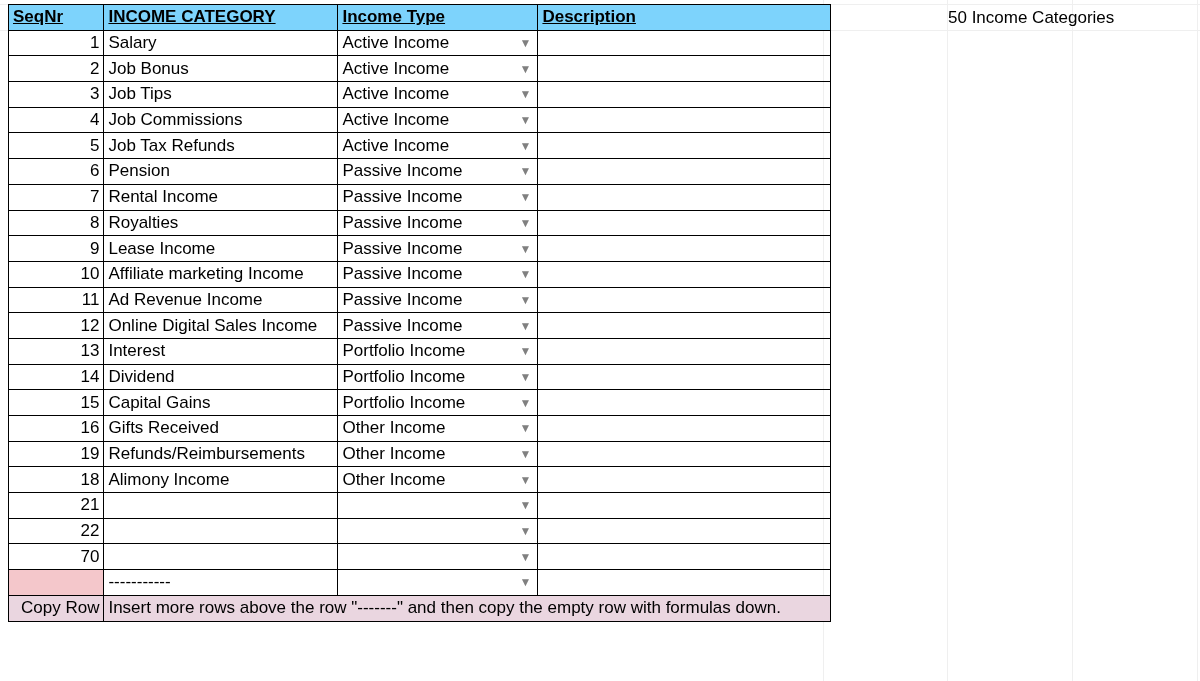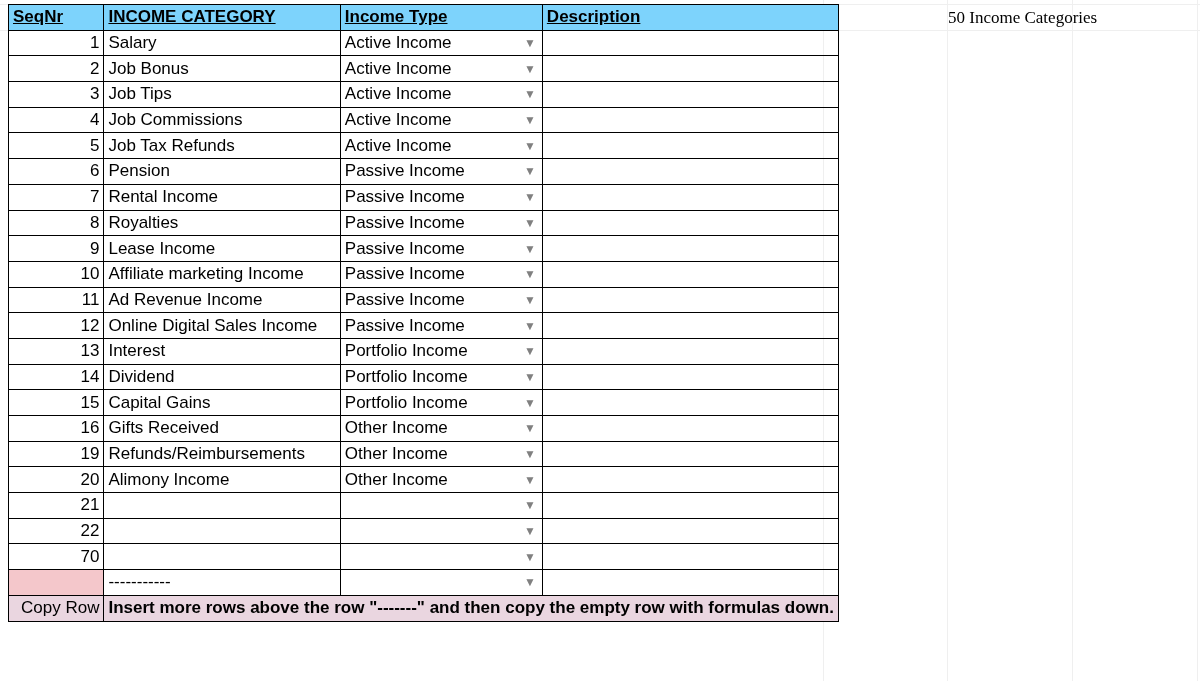--- a/index.html
+++ b/index.html
@@ -55,21 +55,21 @@
     font-size: 12px;
     line-height: 1;
     pointer-events: auto;
     cursor: pointer;
   }
 
   tr.pink-sep td.seq { background: #f4c7cb; }
   tr.pink-sep td { }
   tr.copyrow td {
     background: #ead6e0;
-    font-weight: 700;
+    font-weight: 400;
   }
   tr.copyrow td.seq {
     text-align: left;
     padding-left: 12px;
     font-weight: 400;
   }
   tr.copyrow td.msg {
     text-align: left;
     padding-left: 4px;
   }
@@ -89,21 +89,20 @@
     position: absolute; left: 0; width: 1200px;
     border-top: 1px solid #efefef;
   }
 
   .side-label {
     position: absolute;
     left: 948px; top: 8px;
     font-size: 17px;
     font-weight: 400;
     color: #000;
-    font-family: Liberation Serif, serif;
   }
 </style>
 </head>
 <body>
 
 <div class="sheet">
 
   <div class="bg-grid">
     <div class="v" style="left:823px"></div>
     <div class="v" style="left:947px"></div>
@@ -226,21 +225,21 @@
           <td class="type"><span>Other Income</span><span class="dd">▼</span></td>
           <td class="desc"></td>
         </tr>
         <tr>
           <td class="seq">19</td>
           <td class="cat">Refunds/Reimbursements</td>
           <td class="type"><span>Other Income</span><span class="dd">▼</span></td>
           <td class="desc"></td>
         </tr>
         <tr>
-          <td class="seq">20</td>
+          <td class="seq">18</td>
           <td class="cat">Alimony Income</td>
           <td class="type"><span>Other Income</span><span class="dd">▼</span></td>
           <td class="desc"></td>
         </tr>
         <tr>
           <td class="seq">21</td>
           <td class="cat"></td>
           <td class="type"><span></span><span class="dd">▼</span></td>
           <td class="desc"></td>
         </tr>

